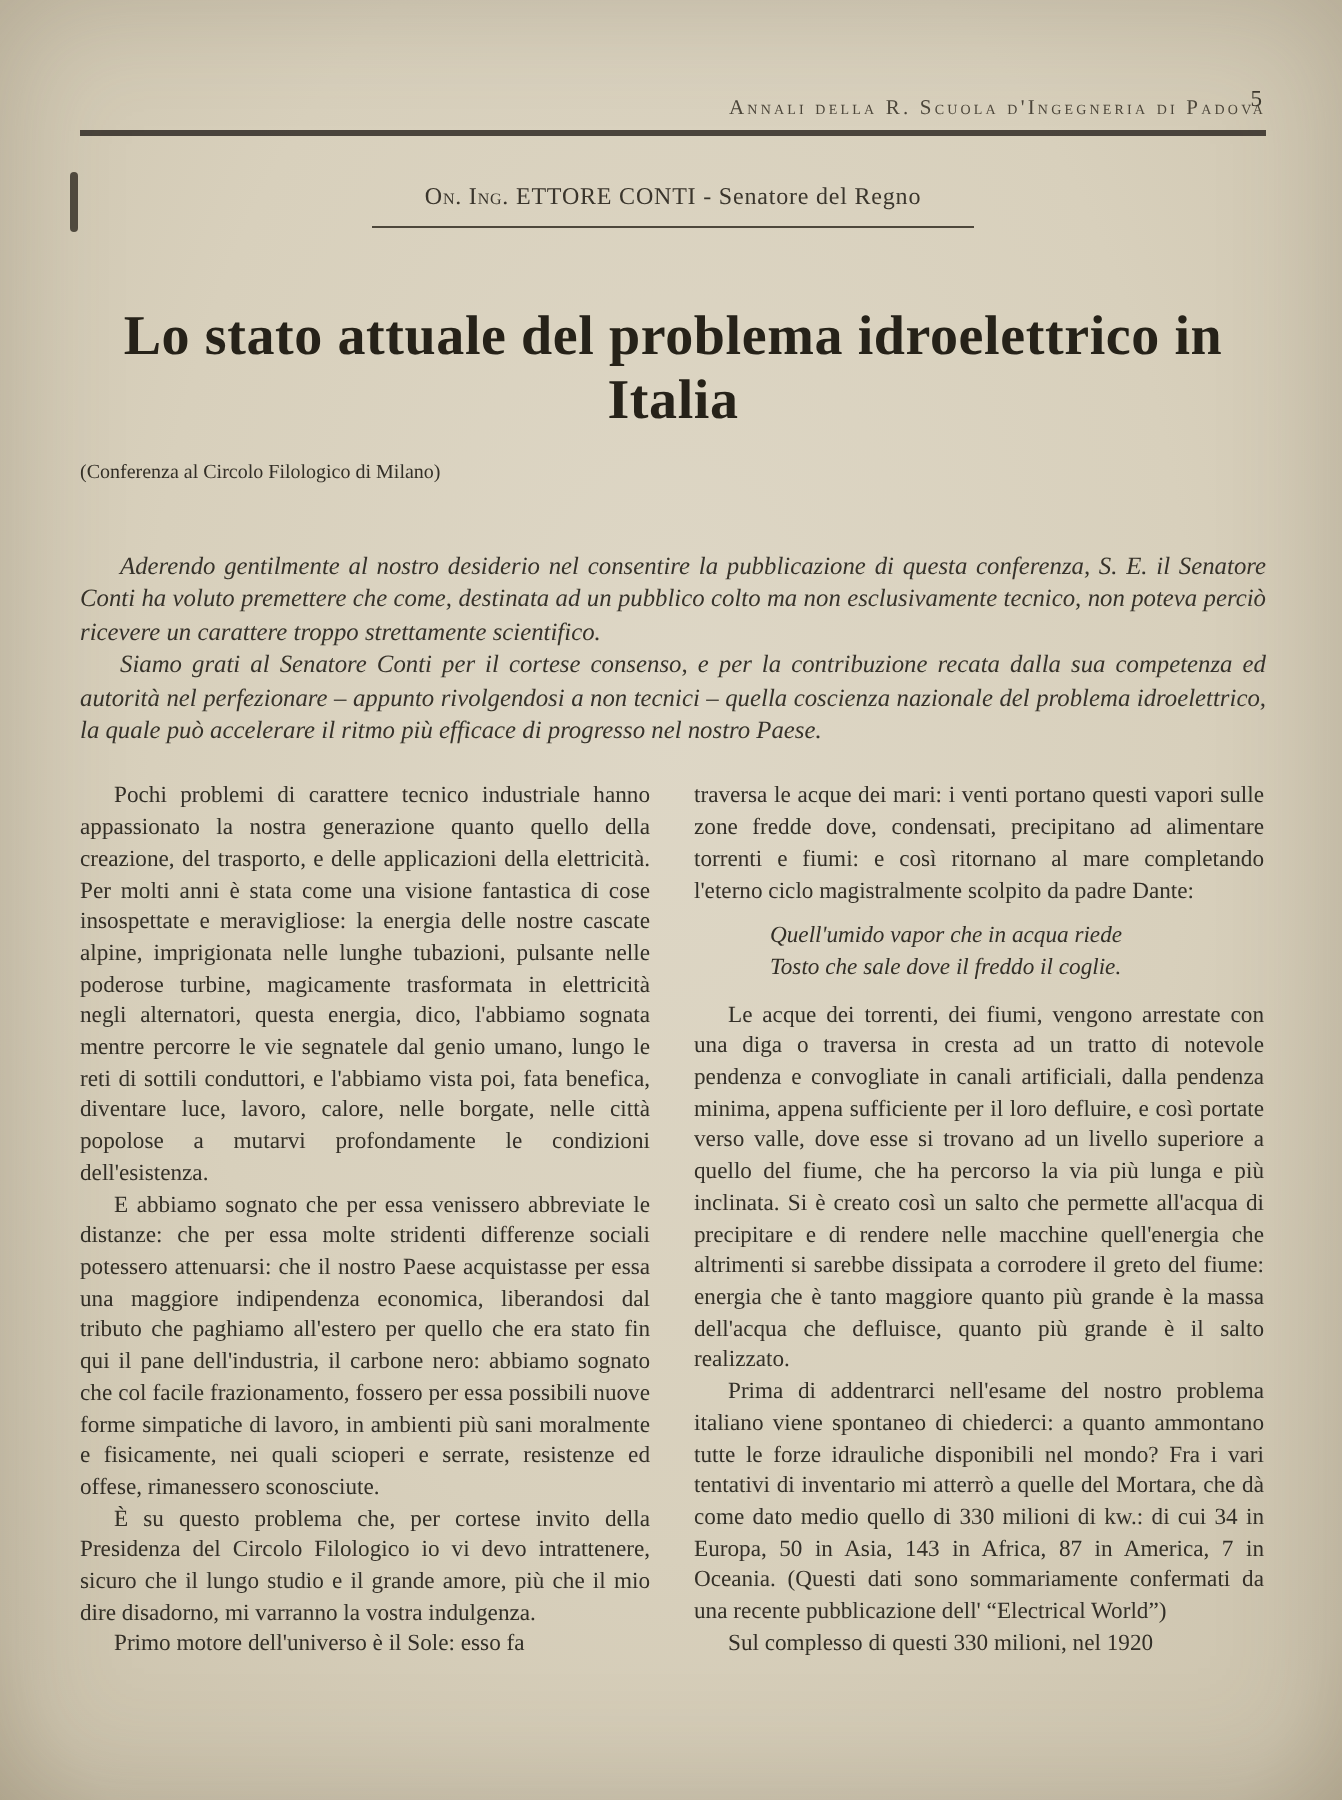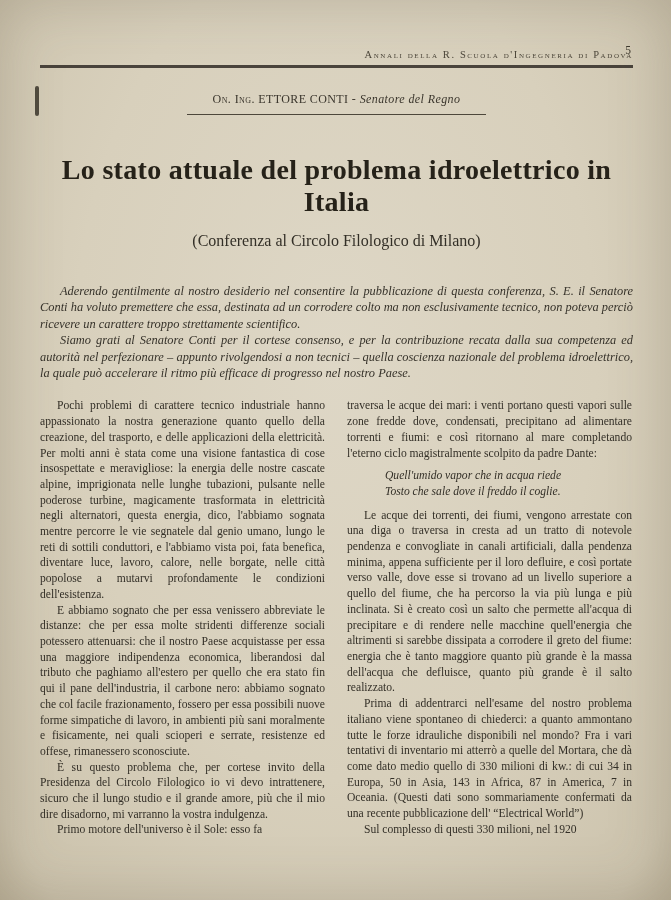--- a/index.html
+++ b/index.html
@@ -50,34 +50,33 @@
   .author-wrap { text-align: center; margin-top: 21px; }
   .author-line {
     display: inline-block;
     padding: 0 26px 7px 26px;
     border-bottom: 1px solid #4d473b;
     font-size: 12px;
     letter-spacing: 0.4px;
     color: #3a352c;
   }
   .author-line .name { font-variant: small-caps; }
-  .author-line .role { font-style: italic; }
+  .author-line .role { }
   
   .article-title {
     margin: 39px 0 0 0;
     font-size: 28px;
     font-weight: bold;
     text-align: center;
     letter-spacing: 0.3px;
     color: #262219;
   }
   .article-subtitle {
     margin-top: 14px;
-    text-align: center;
-    font-size: 16px;
+    font-size: 10px;
     color: #332f27;
   }
   
   .editorial {
     margin-top: 33px;
     font-style: italic;
     font-size: 12.4px;
     line-height: 16.4px;
     text-align: justify;
     color: #36322a;
@@ -127,21 +126,21 @@
   <div class="author-wrap">
     <span class="author-line">
       <span class="name">On. Ing. ETTORE CONTI</span><span> - </span><span class="role">Senatore del Regno</span>
     </span>
   </div>
 
   <h1 class="article-title">Lo stato attuale del problema idroelettrico in Italia</h1>
   <div class="article-subtitle">(Conferenza al Circolo Filologico di Milano)</div>
 
   <section class="editorial">
-    <p>Aderendo gentilmente al nostro desiderio nel consentire la pubblicazione di questa conferenza, S. E. il Senatore Conti ha voluto premettere che essa, destinata ad un corrodere colto ma non esclusivamente tecnico, non poteva perciò ricevere un carattere troppo strettamente scientifico.</p>
+    <p>Aderendo gentilmente al nostro desiderio nel consentire la pubblicazione di questa conferenza, S. E. il Senatore Conti ha voluto premettere che come, destinata ad un pubblico colto ma non esclusivamente tecnico, non poteva perciò ricevere un carattere troppo strettamente scientifico.</p>
     <p>Siamo grati al Senatore Conti per il cortese consenso, e per la contribuzione recata dalla sua competenza ed autorità nel perfezionare – appunto rivolgendosi a non tecnici – quella coscienza nazionale del problema idroelettrico, la quale può accelerare il ritmo più efficace di progresso nel nostro Paese.</p>
   </section>
 
   <section class="columns">
     <div class="col">
       <p>Pochi problemi di carattere tecnico industriale hanno appassionato la nostra generazione quanto quello della creazione, del trasporto, e delle applicazioni della elettricità. Per molti anni è stata come una visione fantastica di cose insospettate e meravigliose: la energia delle nostre cascate alpine, imprigionata nelle lunghe tubazioni, pulsante nelle poderose turbine, magicamente trasformata in elettricità negli alternatori, questa energia, dico, l'abbiamo sognata mentre percorre le vie segnatele dal genio umano, lungo le reti di sottili conduttori, e l'abbiamo vista poi, fata benefica, diventare luce, lavoro, calore, nelle borgate, nelle città popolose a mutarvi profondamente le condizioni dell'esistenza.</p>
       <p>E abbiamo sognato che per essa venissero abbreviate le distanze: che per essa molte stridenti differenze sociali potessero attenuarsi: che il nostro Paese acquistasse per essa una maggiore indipendenza economica, liberandosi dal tributo che paghiamo all'estero per quello che era stato fin qui il pane dell'industria, il carbone nero: abbiamo sognato che col facile frazionamento, fossero per essa possibili nuove forme simpatiche di lavoro, in ambienti più sani moralmente e fisicamente, nei quali scioperi e serrate, resistenze ed offese, rimanessero sconosciute.</p>
       <p>È su questo problema che, per cortese invito della Presidenza del Circolo Filologico io vi devo intrattenere, sicuro che il lungo studio e il grande amore, più che il mio dire disadorno, mi varranno la vostra indulgenza.</p>
       <p>Primo motore dell'universo è il Sole: esso fa</p>
     </div>

